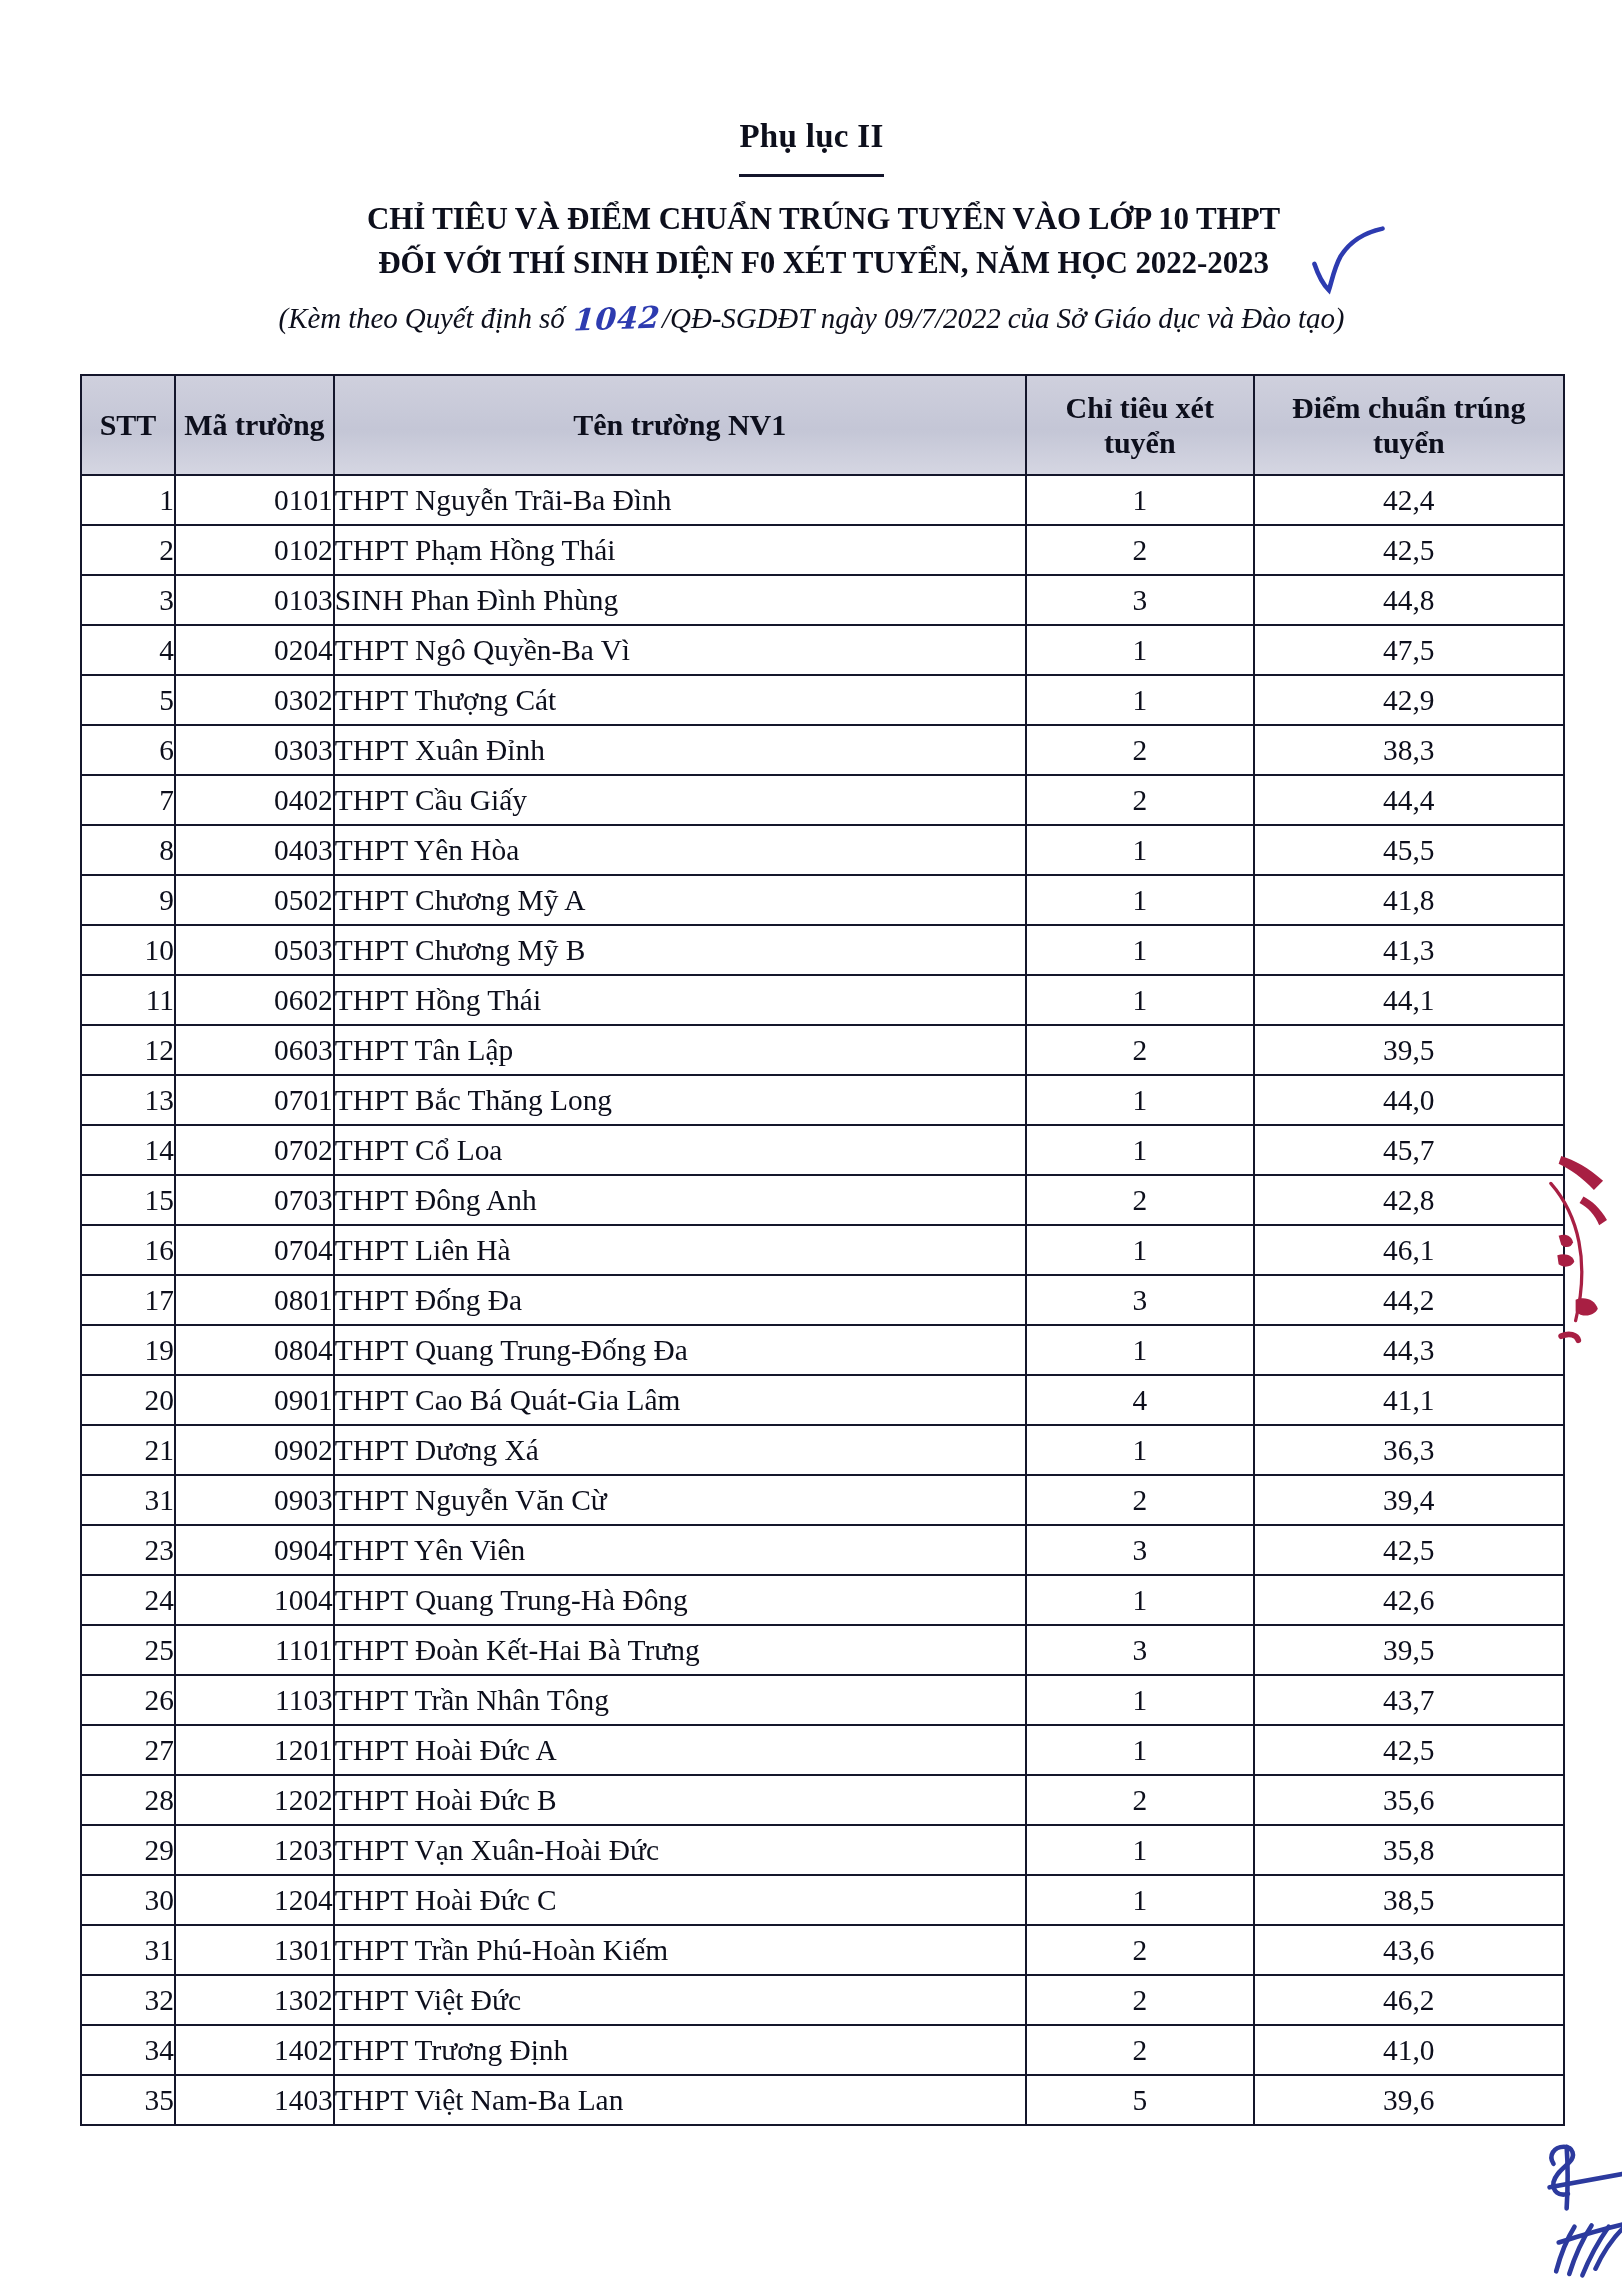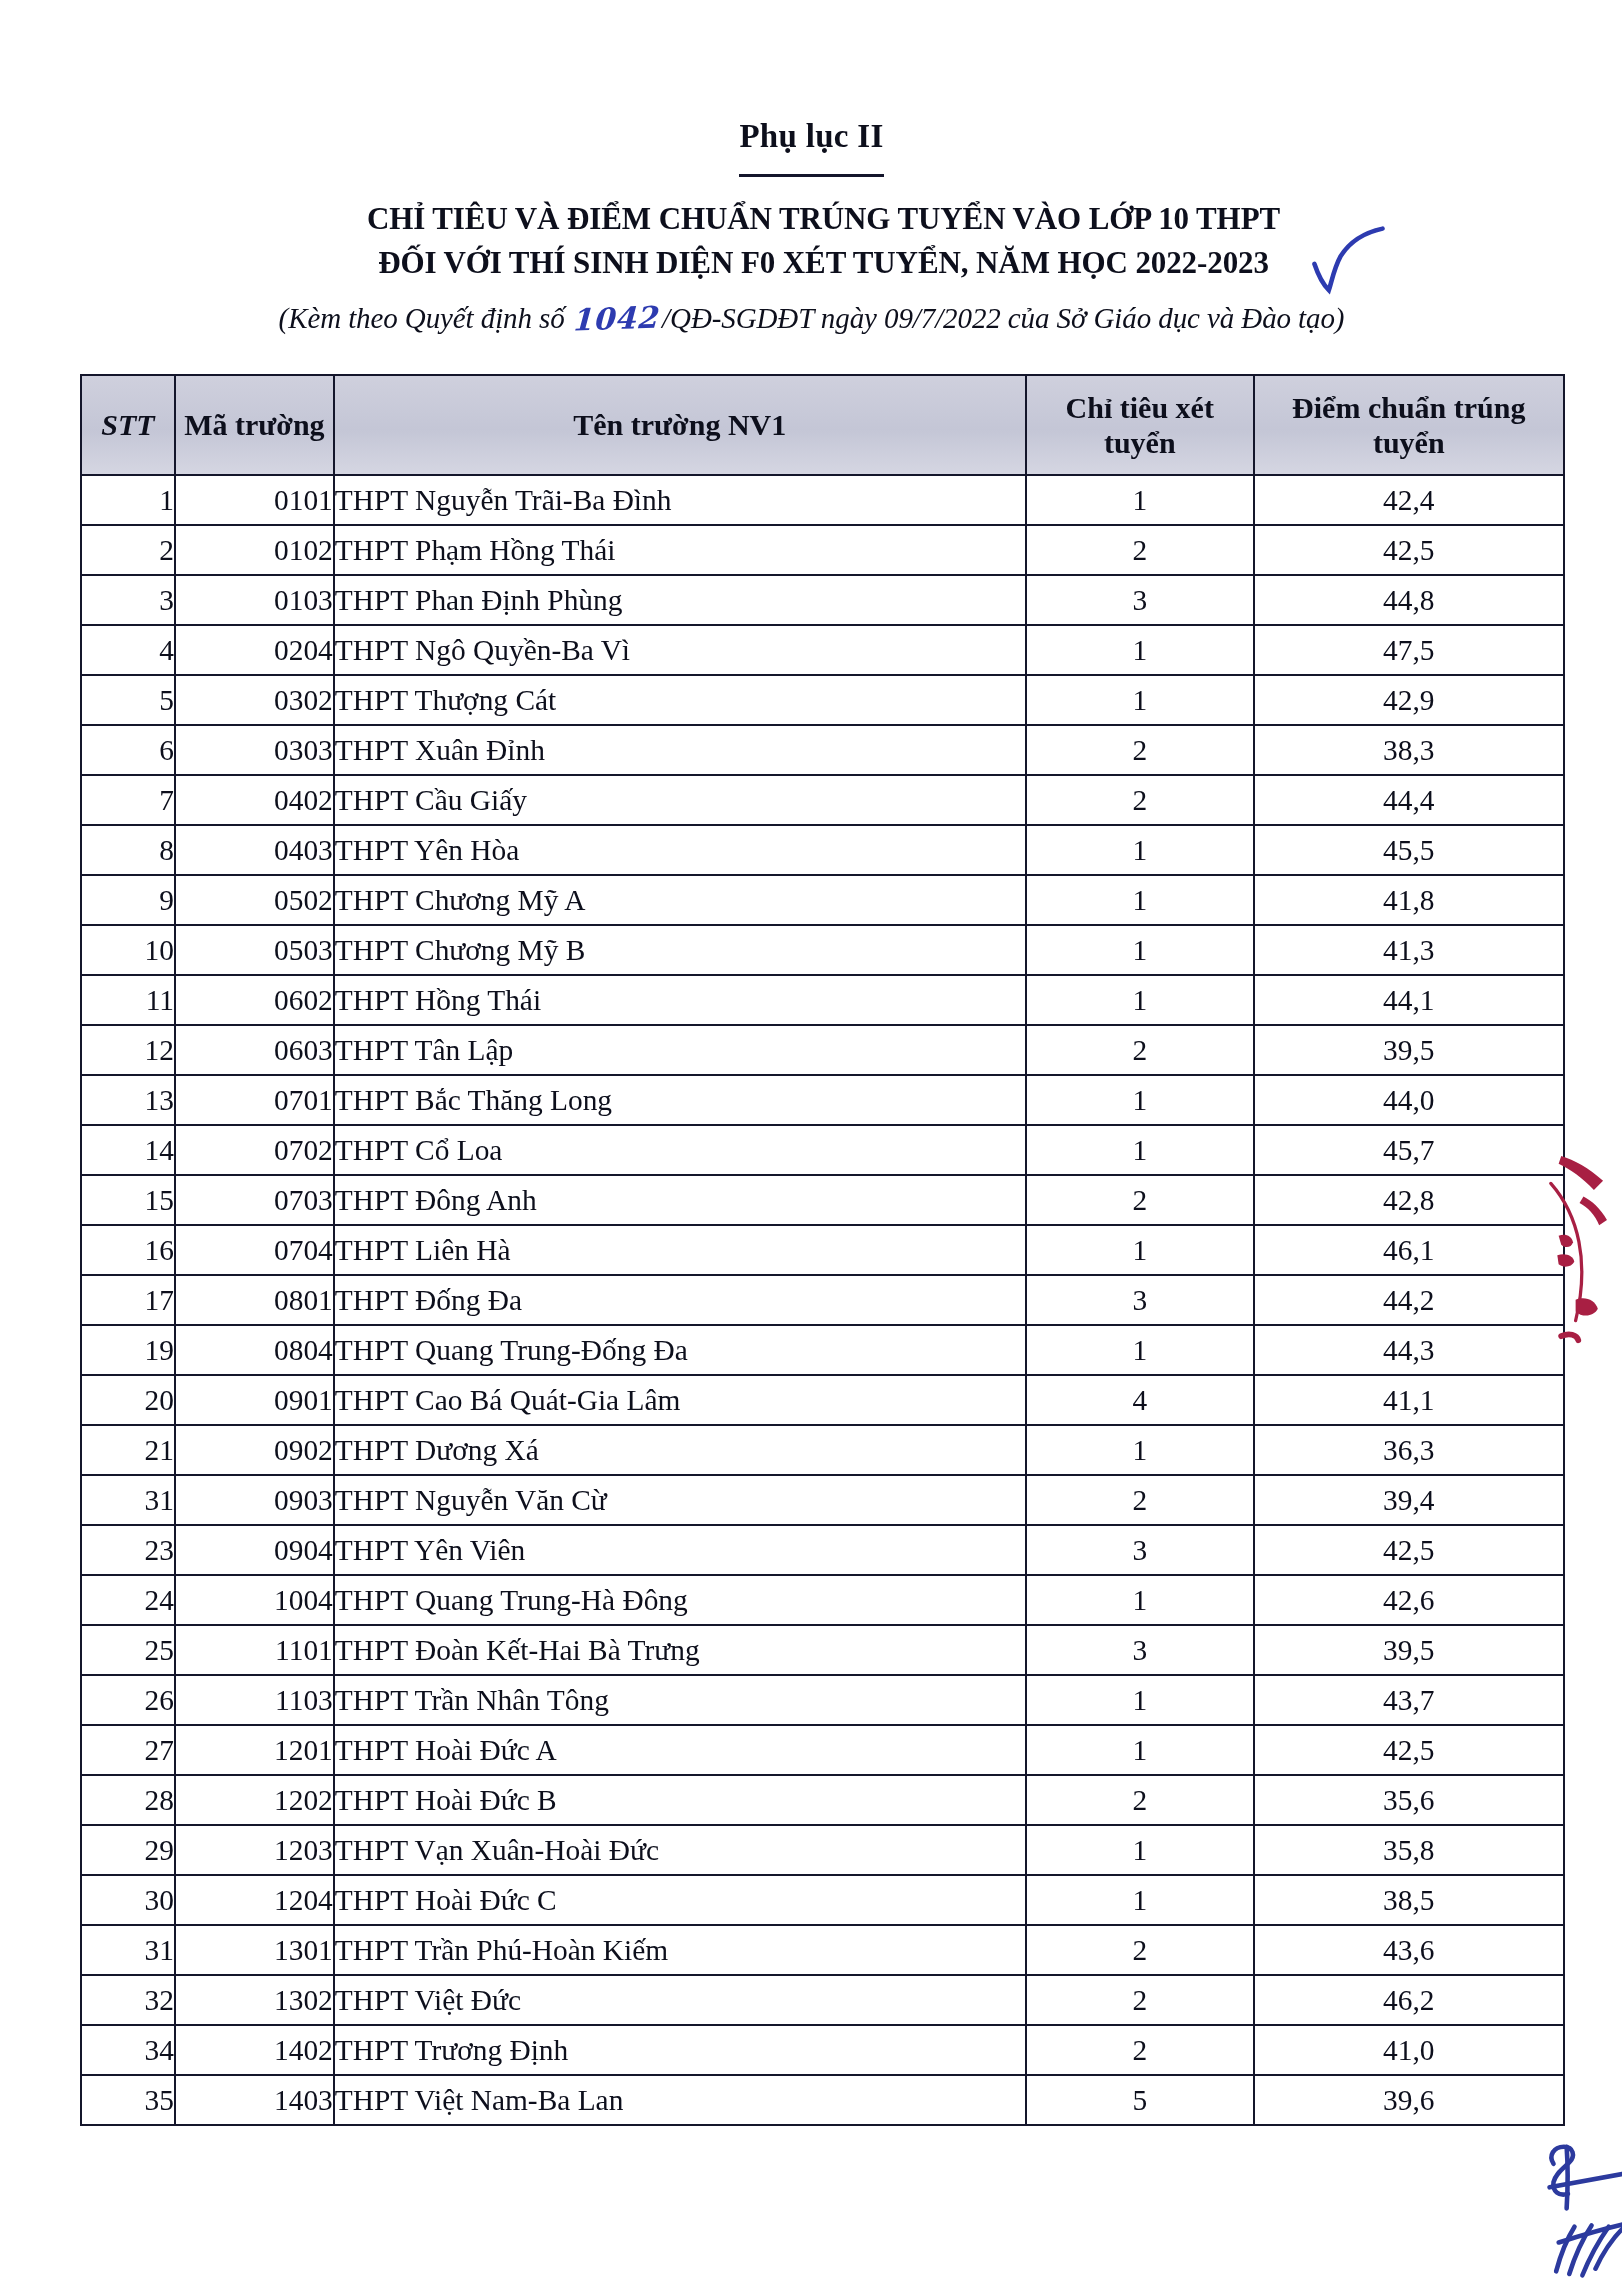--- a/index.html
+++ b/index.html
@@ -103,21 +103,21 @@
   .score-table tbody td {
     height: 48px;
     line-height: 1.1;
   }
   .col-stt   { width: 92px;  text-align: right;  padding-right: 9.2px; }
   .col-code  { width: 149px;  text-align: right; }
   .col-name  { width: 690px; text-align: left;   padding-left: 9.2px; }
   .col-quota { width: 226px;  text-align: center; }
   .col-score { width: 308px;  text-align: center; }
 
-  thead .col-stt { text-align: center; padding-right: 0; font-style: italic; }
+  thead .col-stt { text-align: center; padding-right: 0; }
   thead .col-code { padding: 0 3.9px; }
 
   
   .seal-mark {
     position: absolute;
     left: 1539px;
     top: 1152px;
     width: 85px;
     height: 196px;
     pointer-events: none;
@@ -170,21 +170,21 @@
       <tr>
         <td class="col-stt">2</td>
         <td class="col-code">0102</td>
         <td class="col-name">THPT Phạm Hồng Thái</td>
         <td class="col-quota">2</td>
         <td class="col-score">42,5</td>
       </tr>
       <tr>
         <td class="col-stt">3</td>
         <td class="col-code">0103</td>
-        <td class="col-name">THPT Phan Định Phùng</td>
+        <td class="col-name">SINH Phan Đình Phùng</td>
         <td class="col-quota">3</td>
         <td class="col-score">44,8</td>
       </tr>
       <tr>
         <td class="col-stt">4</td>
         <td class="col-code">0204</td>
         <td class="col-name">THPT Ngô Quyền-Ba Vì</td>
         <td class="col-quota">1</td>
         <td class="col-score">47,5</td>
       </tr>

